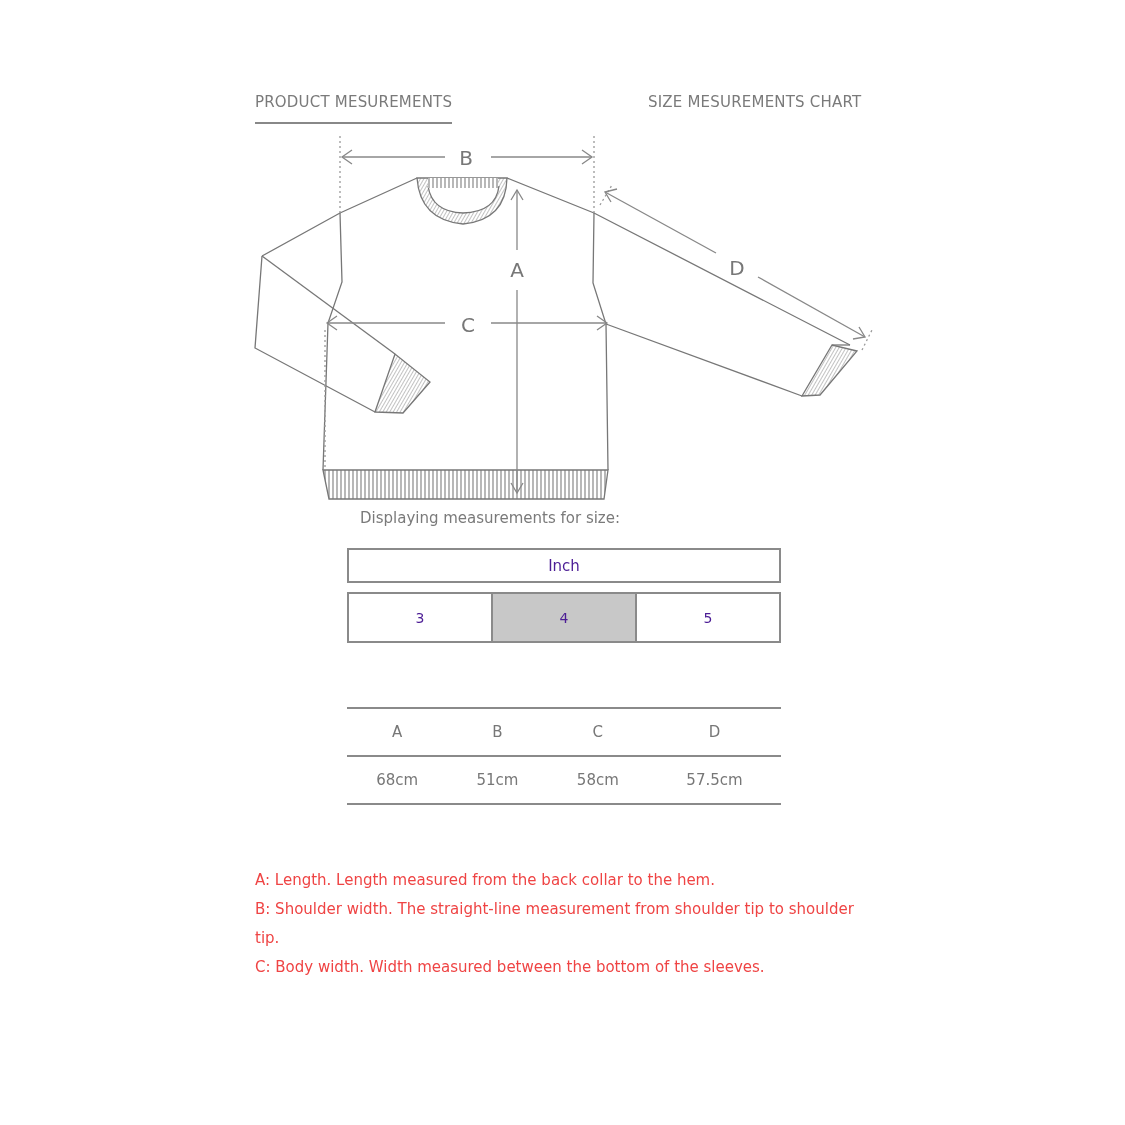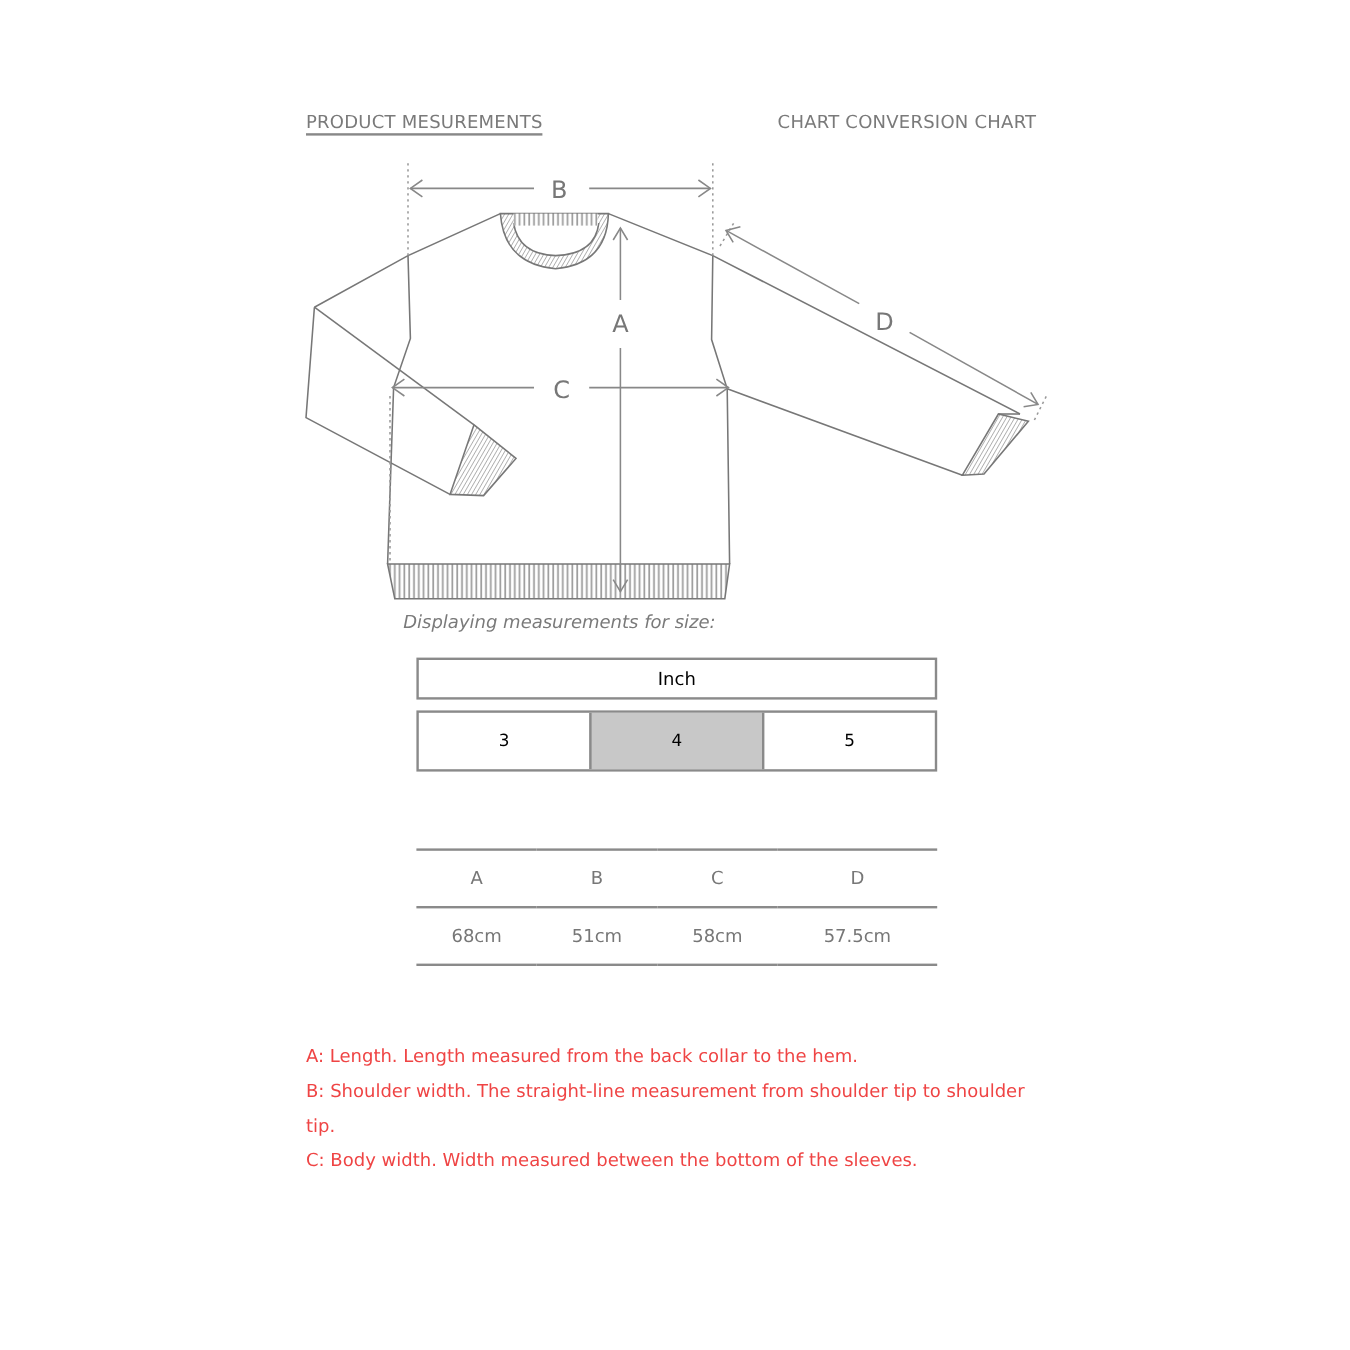--- a/index.html
+++ b/index.html
@@ -1,42 +1,42 @@
 <!DOCTYPE html>
 <html><head>
 <meta charset="utf-8">
 <style>
   html, body { margin:0; padding:0; background:#ffffff; }
   body { width:1125px; height:1125px; position:relative; overflow:hidden;
          font-family:"DejaVu Sans", sans-serif; color:#777; }
   .tab-heading { position:absolute; top:93px; font-size:15px; letter-spacing:0.2px; color:#7a7a7a; }
-  #tab-product { left:255px; padding-bottom:0; border-bottom:2px solid #888; }
+  #tab-product { left:255px; padding-bottom:11px; border-bottom:2px solid #888; }
   #tab-size { left:648px; }
   #diagram { position:absolute; left:0; top:0; }
   .label-text { position:absolute; font-size:15px; color:#7a7a7a; }
-  #display-label { left:336px; top:509px;font-style:italic; }
+  #display-label { left:360px; top:509px; }
   .seg { position:absolute; display:flex; border:2px solid #8a8a8a; box-sizing:border-box; }
-  .seg > div { flex:1; display:flex; align-items:center; justify-content:center; font-size:15px; color:#000000; box-sizing:border-box; }
+  .seg > div { flex:1; display:flex; align-items:center; justify-content:center; font-size:15px; color:#4c1d95; box-sizing:border-box; }
   .seg > div + div { border-left:2px solid #8a8a8a; }
   .seg > div.active { background:#c8c8c8; }
   #unit-toggle { left:347px; top:548px; width:434px; height:35px; }
   #size-toggle { left:347px; top:592px; width:434px; height:51px; }
   #size-toggle > div { font-size:14px; }
   #meas-table { position:absolute; left:347px; top:707px; width:434px; border-collapse:collapse; }
   #meas-table th, #meas-table td { text-align:center; font-weight:normal; color:#777; font-size:15px; }
   #meas-table th { height:44px; border-top:2px solid #8a8a8a; border-bottom:2px solid #8a8a8a; }
   #meas-table td { height:44px; border-bottom:2px solid #8a8a8a; }
   #legend { position:absolute; left:255px; top:866px; width:620px; font-size:15px; line-height:29px; color:#ef4444; }
   #legend p { margin:0; }
 </style>
 </head>
 <body>
 
 <div class="tab-heading" id="tab-product">PRODUCT MESUREMENTS</div>
-<div class="tab-heading" id="tab-size">CHART CONVERSION CHART</div>
+<div class="tab-heading" id="tab-size">SIZE MESUREMENTS CHART</div>
 
 <svg id="diagram" width="1125" height="510" stroke="#777" fill="none" stroke-width="1.3">
   <defs>
     <pattern id="ribV" width="4" height="6" patternUnits="userSpaceOnUse">
       <rect width="4" height="6" fill="#fff" stroke="none"></rect>
       <line x1="1" y1="0" x2="1" y2="6" stroke="#999" stroke-width="1.4"></line>
     </pattern>
     <pattern id="ribD" width="3" height="3" patternUnits="userSpaceOnUse" patternTransform="rotate(30)">
       <rect width="3" height="3" fill="#fff" stroke="none"></rect>
       <line x1="0" y1="0" x2="0" y2="3" stroke="#999" stroke-width="1.2"></line>

